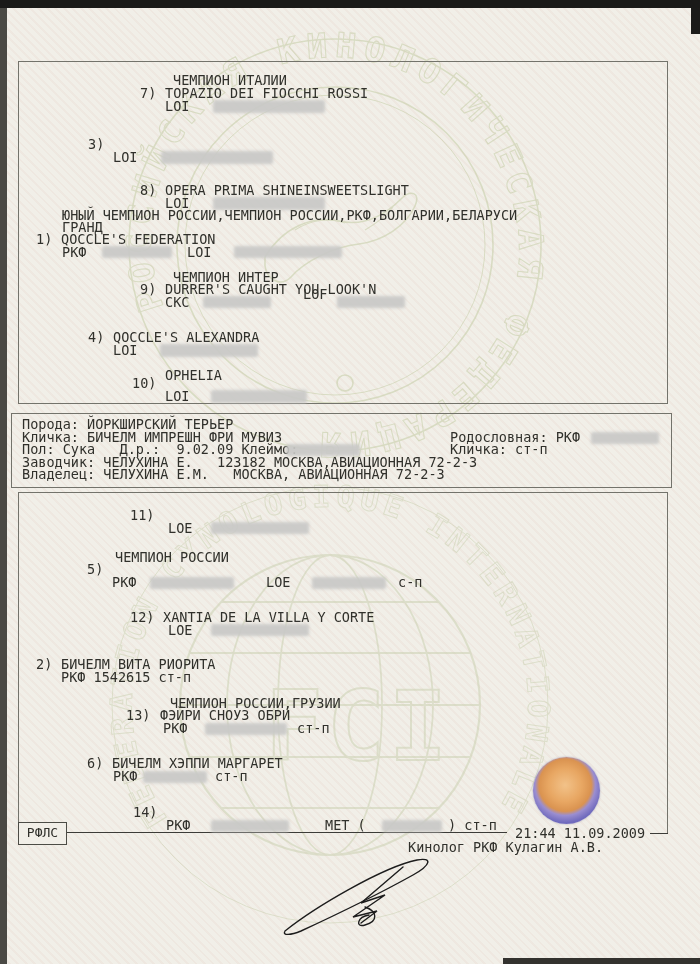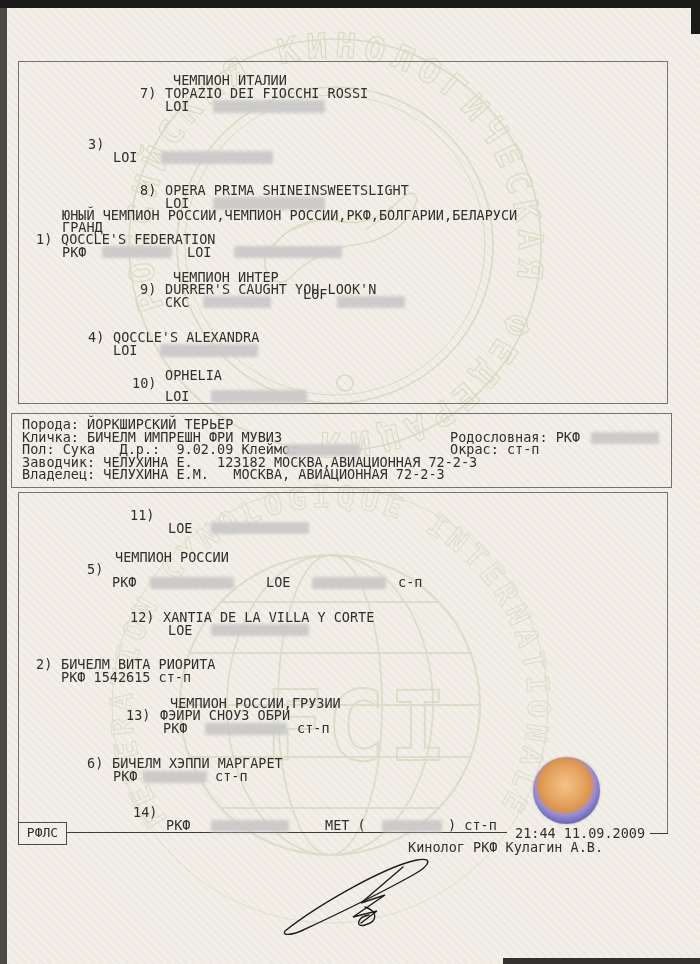--- a/index.html
+++ b/index.html
@@ -111,21 +111,21 @@
   <div class="t" style="left:165px;top:369px">OPHELIA</div>
   <div class="t" style="left:165px;top:390px">LOI</div>
   <div class="blur" style="left:211px;top:390px;width:96px;height:13px"></div>
 
   <div class="t" style="left:22px;top:431px">Кличка: БИЧЕЛМ ИМПРЕШН ФРИ МУВИЗ</div>
   <div class="t" style="left:22px;top:418px">Порода: ЙОРКШИРСКИЙ ТЕРЬЕР</div>
   <div class="t" style="left:450px;top:431px">Родословная: РКФ</div>
   <div class="blur" style="left:591px;top:432px;width:68px;height:12px"></div>
   <div class="t" style="left:22px;top:443px">Пол: Сука   Д.р.:  9.02.09 Клеймо:</div>
   <div class="blur" style="left:286px;top:444px;width:74px;height:12px"></div>
-  <div class="t" style="left:450px;top:443px">Окрас: ст-п</div>
+  <div class="t" style="left:450px;top:443px">Кличка: ст-п</div>
   <div class="t" style="left:22px;top:456px">Заводчик: ЧЕЛУХИНА Е.   123182 МОСКВА,АВИАЦИОННАЯ 72-2-3</div>
   <div class="t" style="left:22px;top:468px">Владелец: ЧЕЛУХИНА Е.М.   МОСКВА, АВИАЦИОННАЯ 72-2-3</div>
 
   <div class="t" style="left:130px;top:509px">11)</div>
   <div class="t" style="left:168px;top:522px">LOE</div>
   <div class="blur" style="left:211px;top:522px;width:98px;height:12px"></div>
 
   <div class="t" style="left:115px;top:551px">ЧЕМПИОН РОССИИ</div>
   <div class="t" style="left:87px;top:563px">5)</div>
   <div class="t" style="left:112px;top:576px">РКФ</div>

